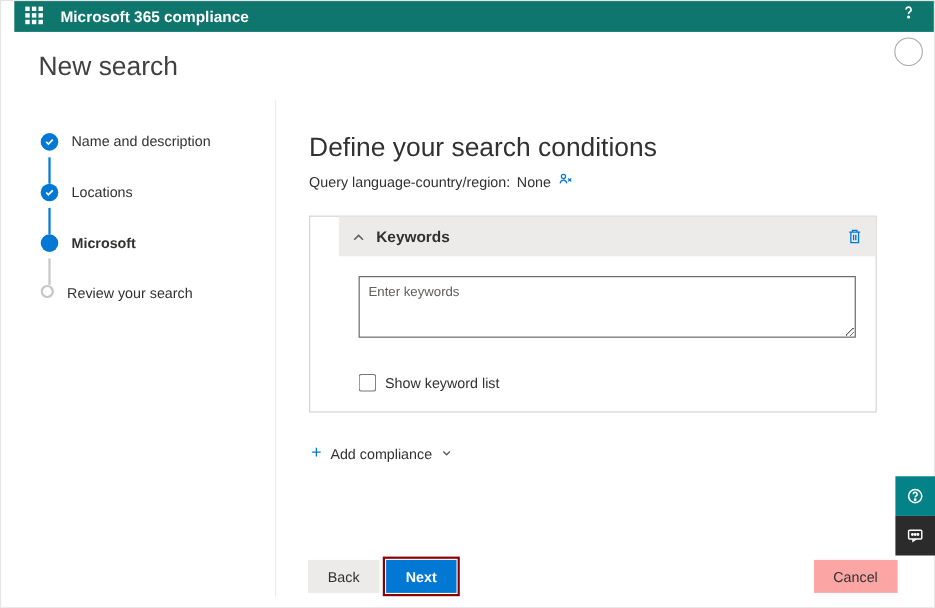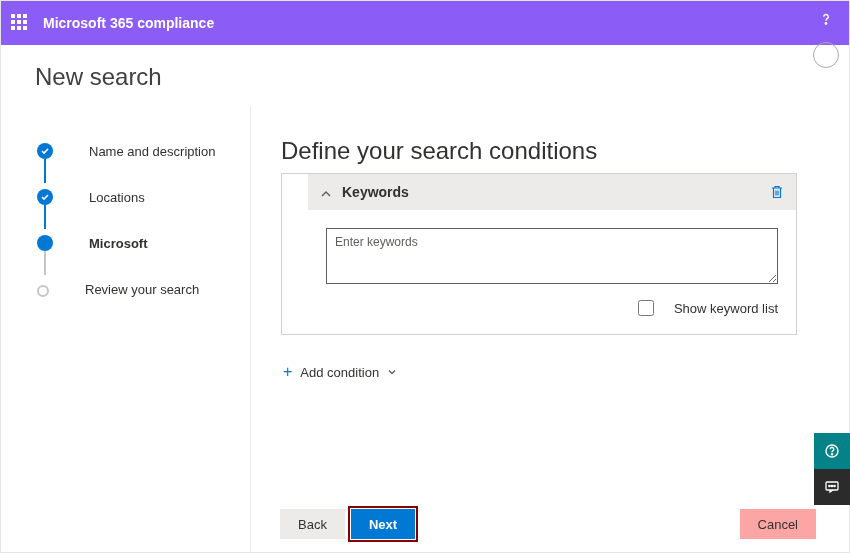--- a/index.html
+++ b/index.html
@@ -1,36 +1,36 @@
 <!DOCTYPE html>
 <html><head>
   <meta charset="utf-8">
   <style>
     * { box-sizing: border-box; margin: 0; padding: 0; }
     body { font-family: "Segoe UI", Arial, sans-serif; color: #323130; background: #fff; width: 850px; height: 553px; overflow: hidden; border: 1px solid #e5e5e5; }
     
     
-    .header-bar { background: #8b5cf6; height: 44px; display: flex; align-items: center; padding: 0 10px; color: #fff; }
+    .header-bar { background: #0f766e; height: 28px; display: flex; align-items: center; padding: 0 10px; color: #fff; margin-left: 12px; }
     .waffle { width: 18px; height: 18px; display: grid; grid-template-columns: repeat(3,4px); grid-template-rows: repeat(3,4px); gap: 2px; margin-right: 14px; cursor: pointer; }
     .waffle span { background: #fff; width: 4px; height: 4px; }
     .brand { font-size: 14px; font-weight: 600; flex: 1; }
     .hdr-icons { display: flex; align-items: center; gap: 14px; flex-direction: column; }
     .hdr-icon { width: 18px; height: 18px; color: #fff; cursor: pointer; display: flex; align-items: center; justify-content: center; }
     .avatar { width: 26px; height: 26px; border: 1px solid #aaa; border-radius: 50%; font-size: 11px; display: flex; align-items: center; justify-content: center; cursor: pointer; }
 
     
     .page-title { font-size: 24px; font-weight: 400; color: #404040; padding: 18px 0 16px 34px; }
 
     
     .main { display: flex; height: calc(100% - 40px - 60px); }
     .sidebar { width: 250px; border-right: 1px solid #edebe9; padding: 30px 0 0 36px; }
     .content { flex: 1; padding: 30px 52px 0 30px; position: relative; }
 
     
-    .step { display: flex; align-items: flex-end; height: 22px; position: relative; gap: 24px; }
+    .step { display: flex; align-items: flex-start; height: 22px; position: relative; }
     .step-gap { width: 2px; height: 24px; background: #0078d4; margin-left: 7px; }
     .step-gap.future { background: #c8c6c4; }
     .step-dot { width: 16px; height: 16px; border-radius: 50%; margin-right: 12px; display: flex; align-items: center; justify-content: center; flex-shrink: 0; }
     .step-dot.done { background: #0078d4; }
     .step-dot.current { background: #0078d4; }
     .step-dot.future { background: #fff; border: 2px solid #c8c6c4; width: 12px; height: 12px; }
     .step-dot.done svg { width: 10px; height: 10px; }
     .step-label { font-size: 13px; color: #323130; cursor: pointer; }
     .step.current .step-label { font-weight: 700; }
 
@@ -41,21 +41,21 @@
 
     
     .panel { border: 1px solid #d2d0ce; padding-left: 26px; }
     .panel-head { background: #edebe9; display: flex; align-items: center; padding: 10px 12px; }
     .panel-head .chev { width: 12px; height: 12px; margin-right: 10px; color: #605e5c; cursor: pointer; }
     .panel-head .ptitle { font-size: 14px; font-weight: 600; flex: 1; }
     .panel-head .trash { width: 14px; height: 16px; color: #0078d4; cursor: pointer; }
     .panel-body { padding: 18px; }
     .kw-textarea { width: 100%; height: 56px; border: 1px solid #605e5c; font-family: inherit; font-size: 12px; padding: 6px 8px; resize: both; }
     .kw-textarea::placeholder { color: #605e5c; }
-    .check-row { display: flex; align-items: center; gap: 20px; margin-top: 12px; font-size: 13px; justify-content: flex-end; }
+    .check-row { display: flex; align-items: center; gap: 8px; margin-top: 28px; font-size: 13px; }
     .check-row input { width: 16px; height: 16px; }
 
     
     .add-cond { display: flex; align-items: center; gap: 8px; color: #323130; font-size: 13px; margin-top: 28px; cursor: pointer; padding-left: 2px; }
     .add-cond .plus { color: #0078d4; font-size: 16px; font-weight: 400; }
     .add-cond .chev2 { color: #605e5c; }
 
     
     .footer { position: absolute; bottom: 14px; left: 280px; right: 34px; display: flex; align-items: center; gap: 6px; }
     .btn { height: 30px; padding: 0 18px; font-size: 13px; border: none; cursor: pointer; font-family: inherit; }
@@ -131,20 +131,31 @@
     </div>
     <div class="step-gap future"></div>
     <div class="step">
       <div class="step-dot future"></div>
       <span class="step-label">Review your search</span>
     </div>
   </div>
 
   <div class="content">
     <h1>Define your search conditions</h1>
+    <div class="query-line">
+      <span>Query language-country/region:</span>
+      <span>None</span>
+      <span class="lang-icon">
+        <svg width="14" height="14" viewBox="0 0 16 16" fill="none" stroke="#0078d4" stroke-width="1.3">
+            <circle cx="6" cy="4" r="2.2"></circle>
+            <path d="M2.5 11c.5-2.3 2-3.2 3.5-3.2s3 .9 3.5 3.2"></path>
+            <path d="M11 6l3 3M14 6l-3 3"></path>
+          </svg>
+      </span>
+    </div>
 
     <div class="panel">
       <div class="panel-head">
         <span class="chev">
           <svg viewBox="0 0 12 12">
               <path d="M2 8l4-4 4 4" stroke="#605e5c" stroke-width="1.4" fill="none"></path>
             </svg>
         </span>
         <span class="ptitle">Keywords</span>
         <span class="trash">
@@ -157,21 +168,21 @@
         <textarea class="kw-textarea" placeholder="Enter keywords" style=""></textarea>
         <label class="check-row">
           <input type="checkbox" style="">
           <span>Show keyword list</span>
         </label>
       </div>
     </div>
 
     <div class="add-cond">
       <span class="plus">+</span>
-      <span>Add condition</span>
+      <span>Add compliance</span>
       <span class="chev2">
         <svg width="10" height="10" viewBox="0 0 10 10">
             <path d="M2 3.5l3 3 3-3" stroke="#605e5c" stroke-width="1.3" fill="none"></path>
           </svg>
       </span>
     </div>
   </div>
 </div>
 
 <div class="footer">

